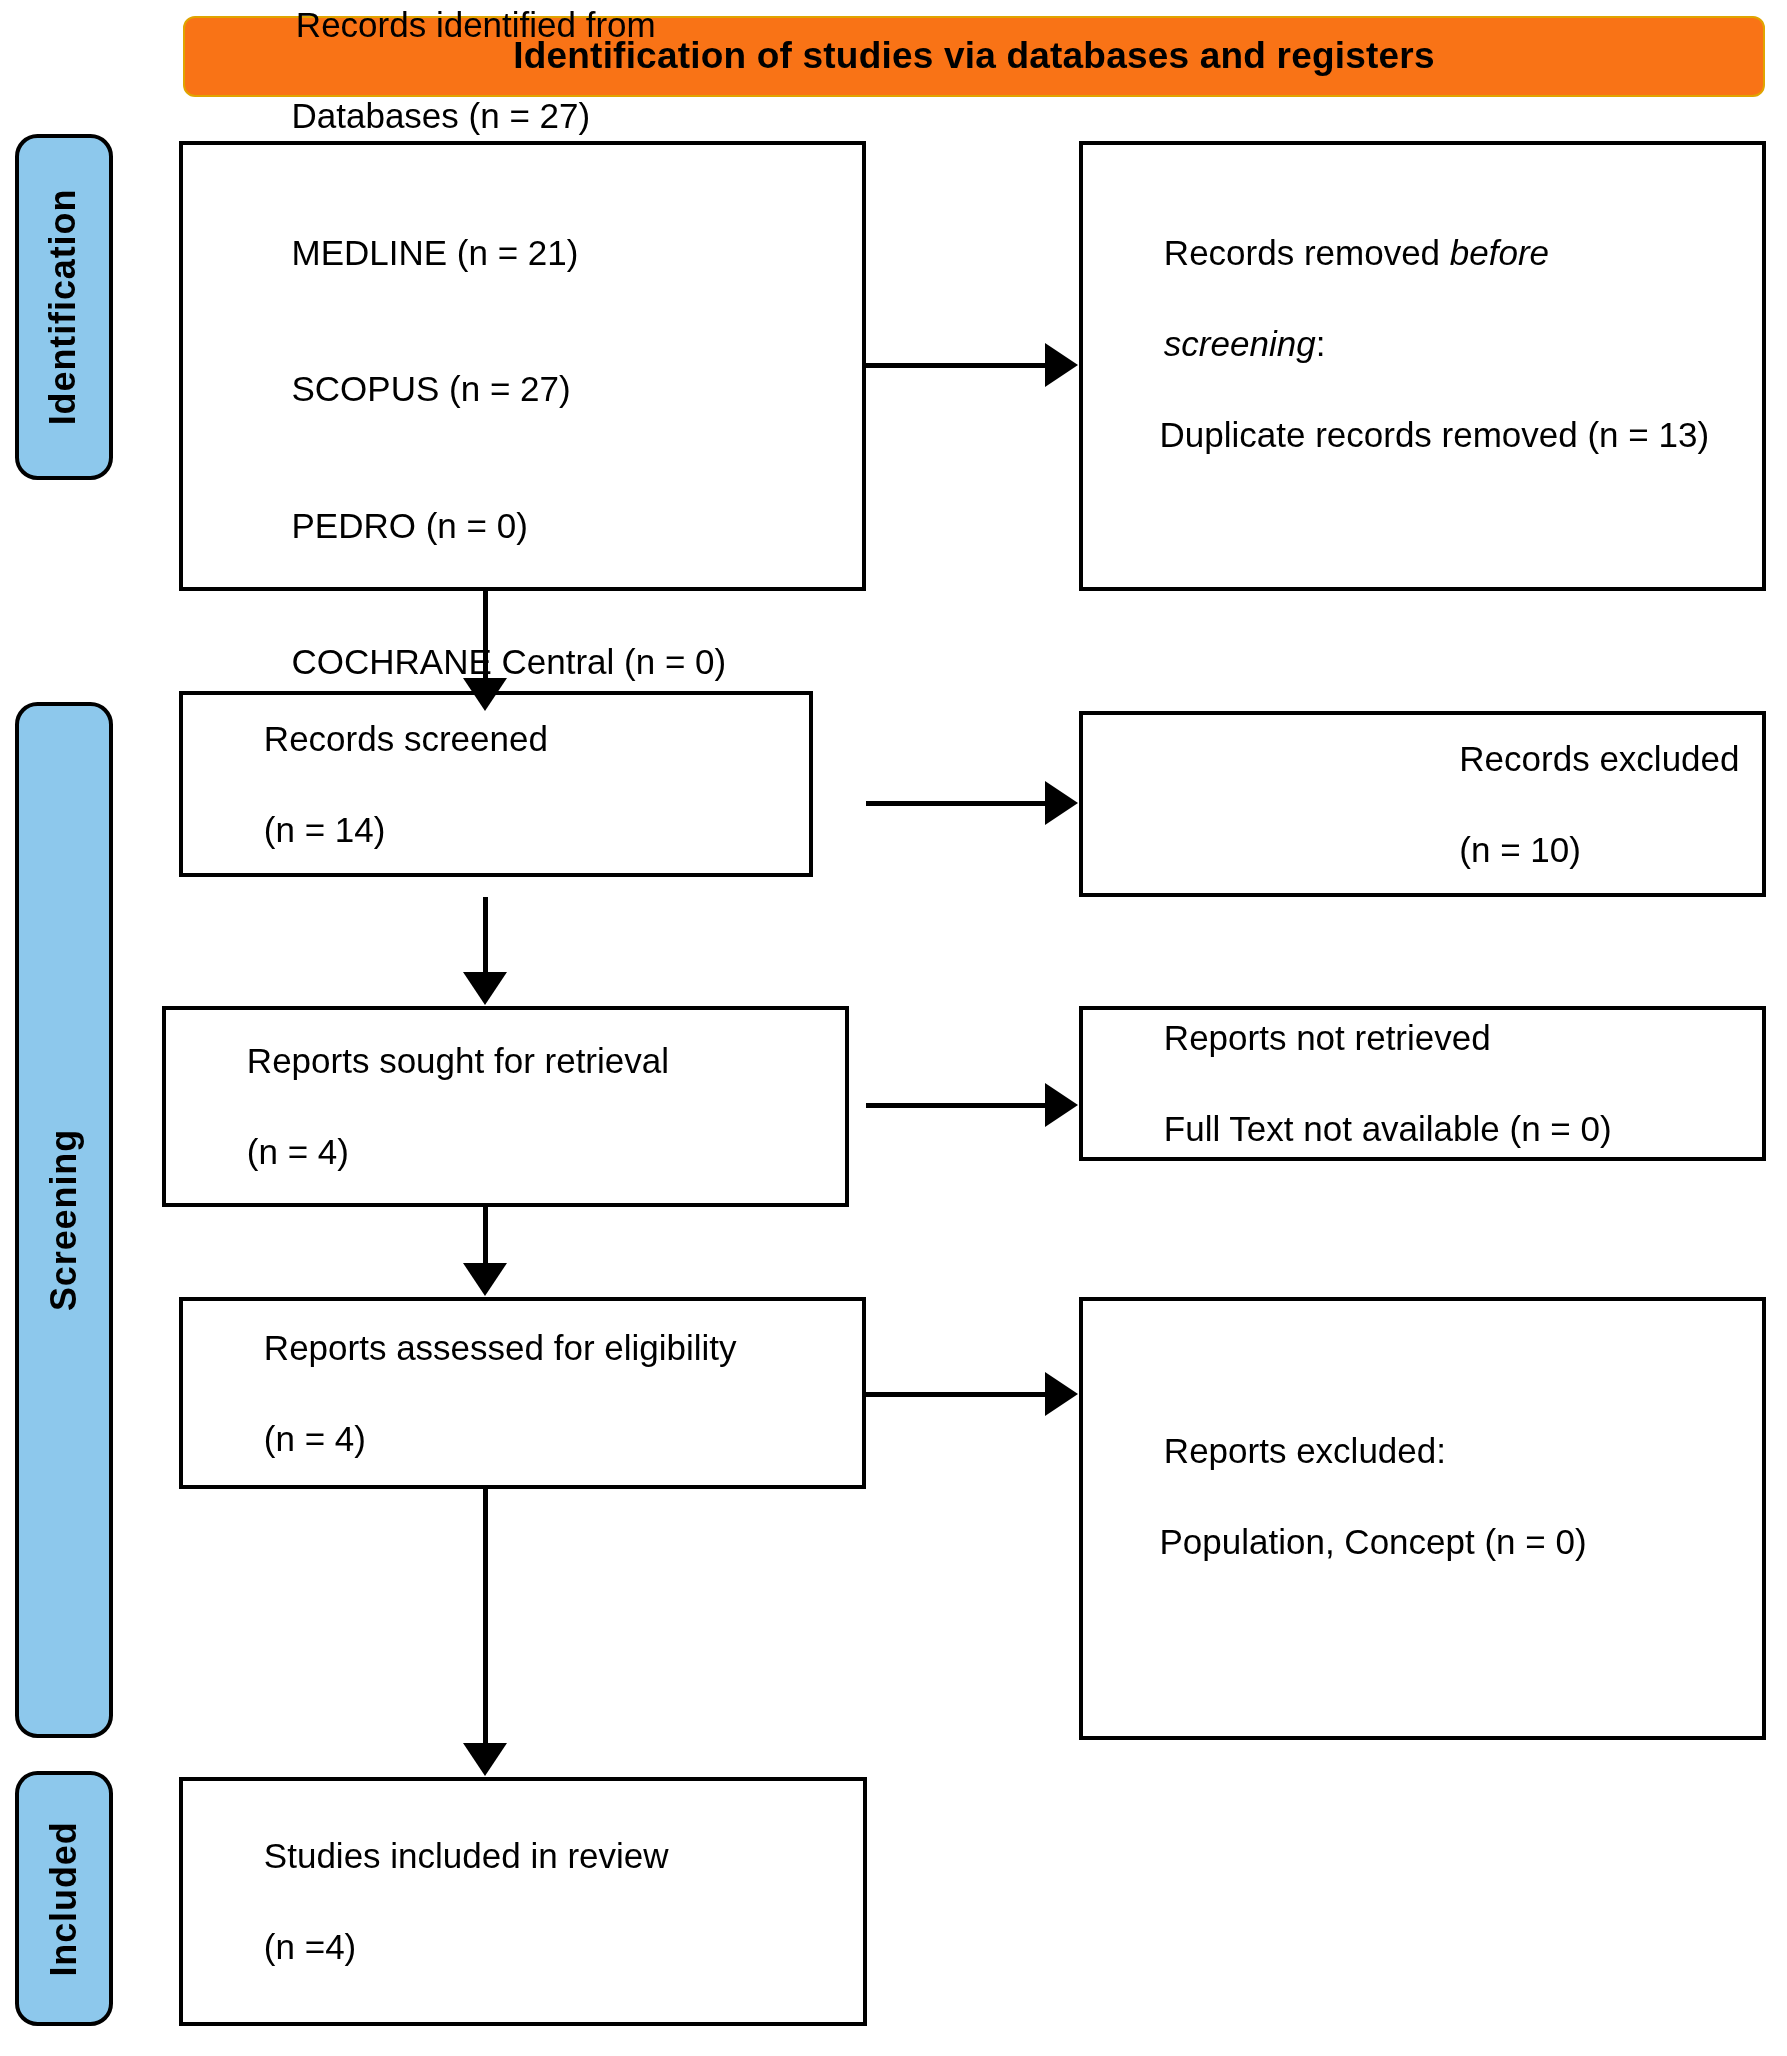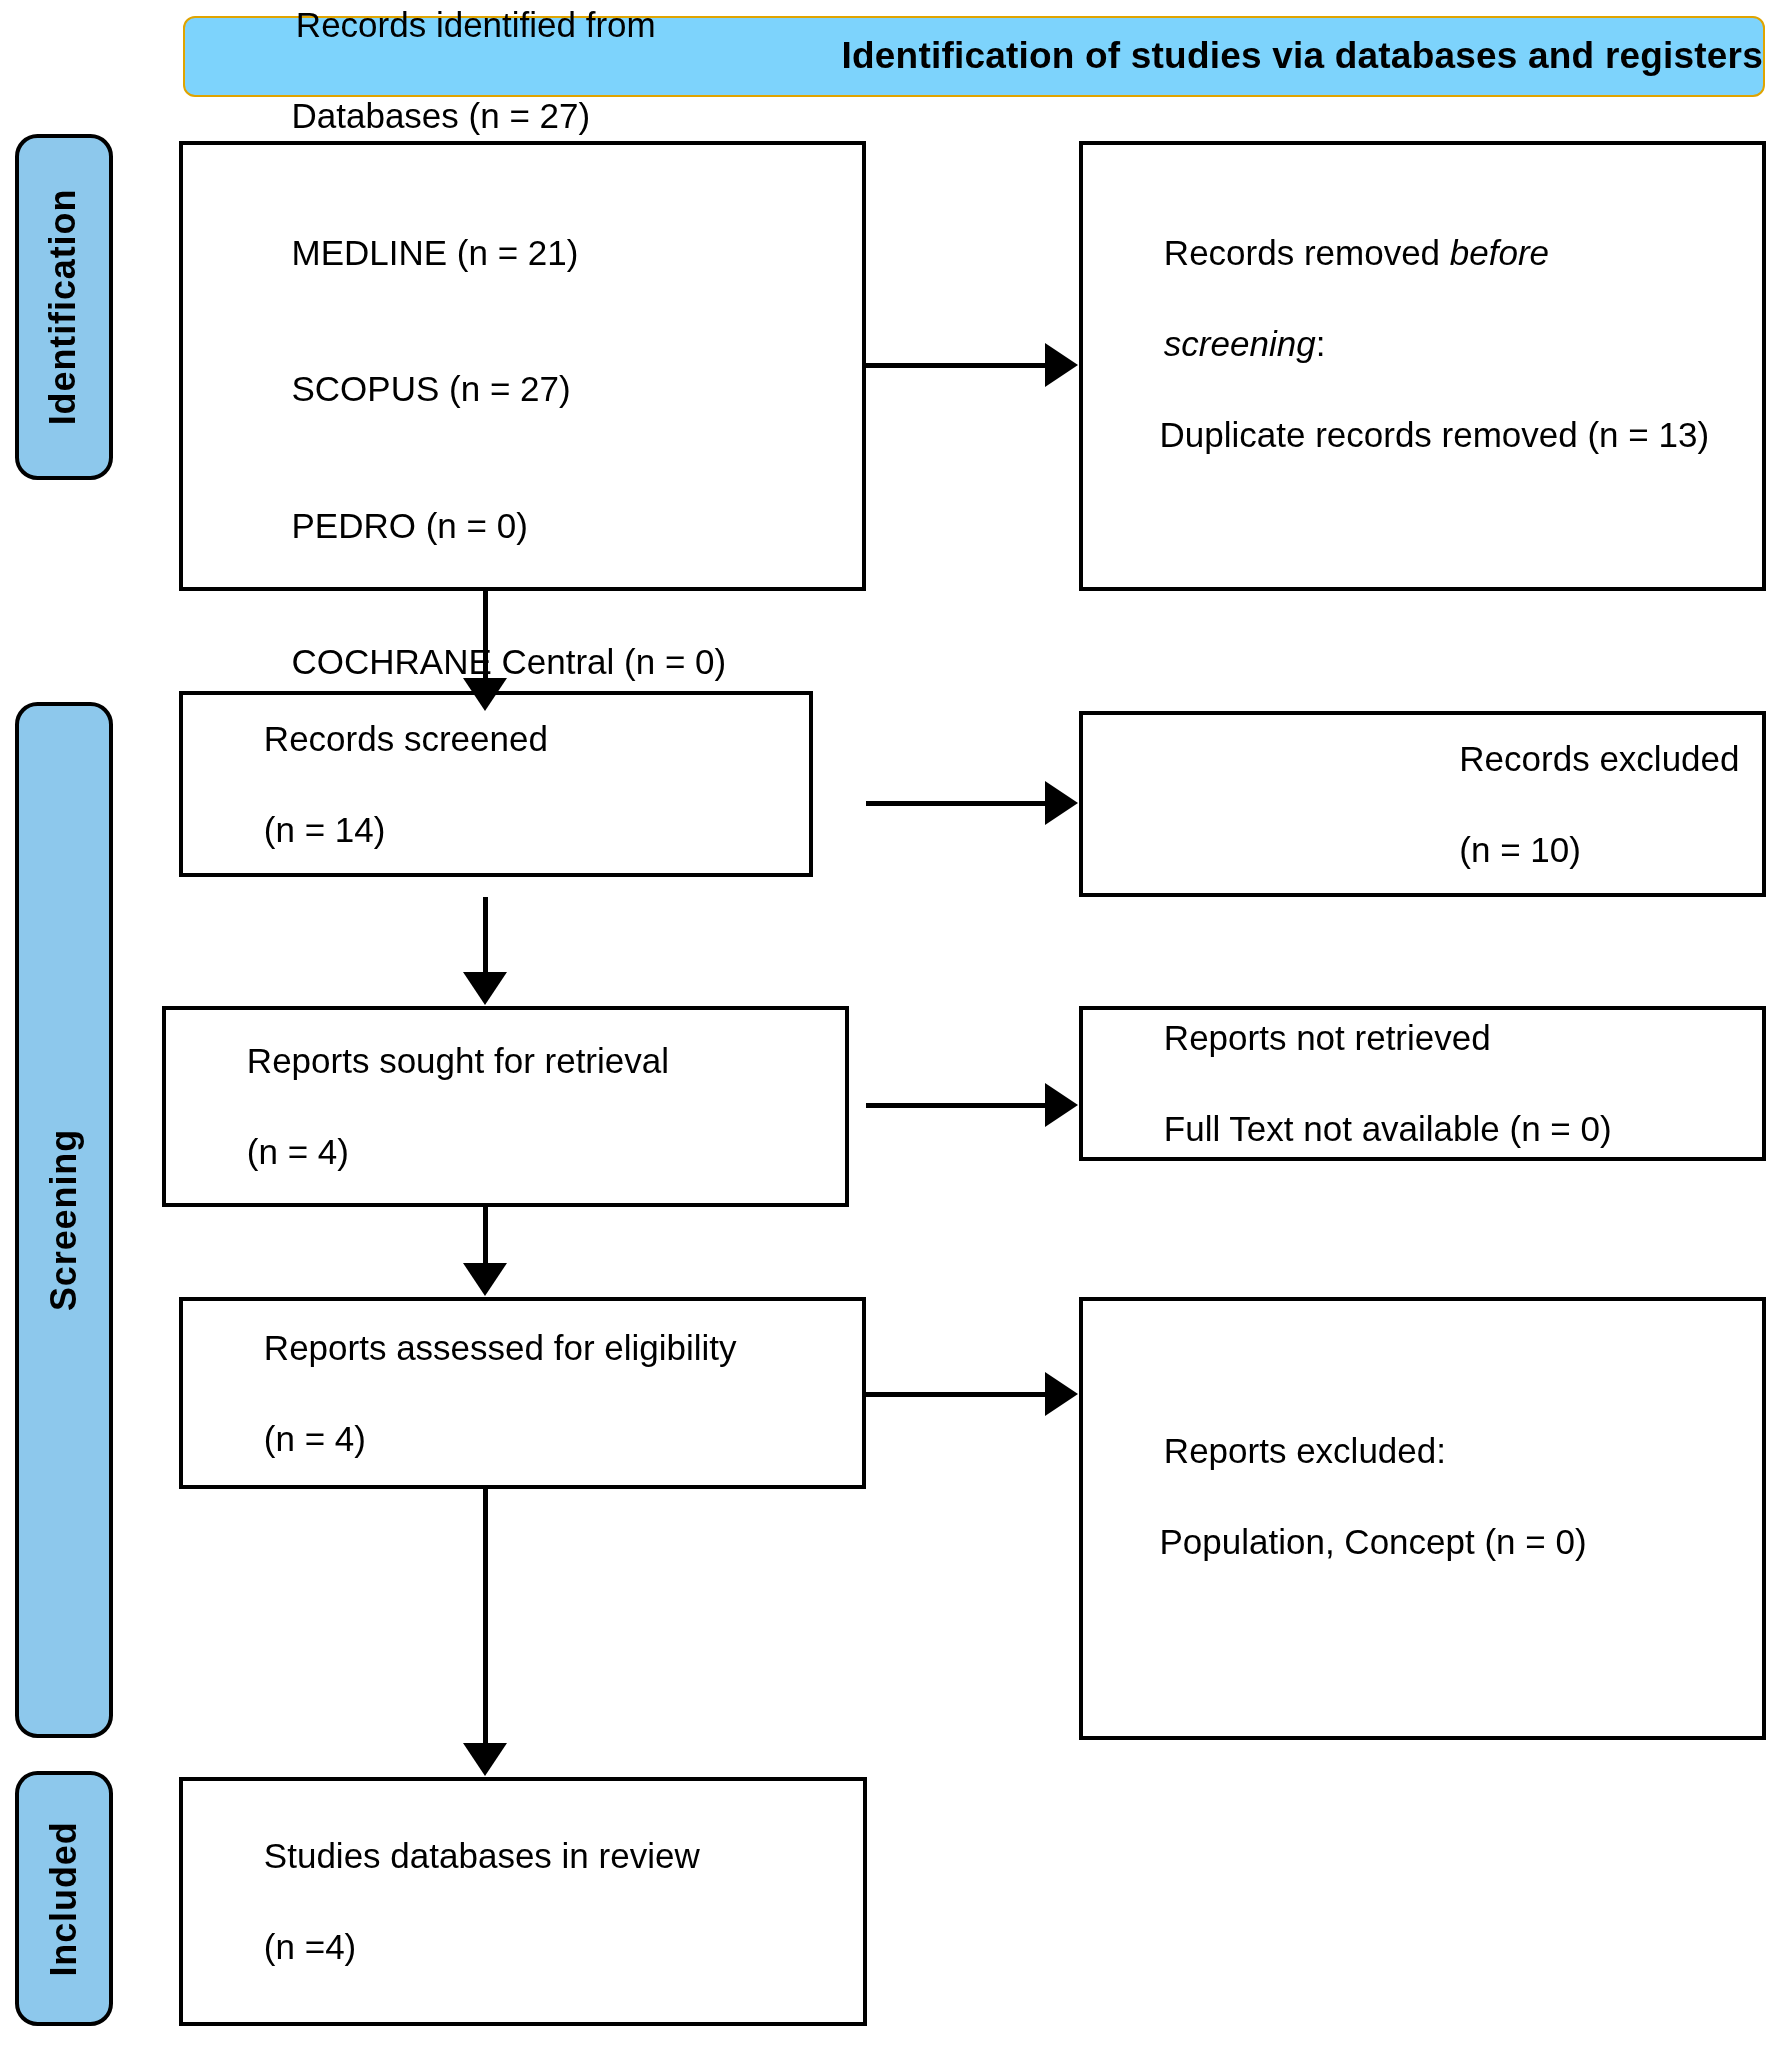--- a/index.html
+++ b/index.html
@@ -19,27 +19,27 @@
     overflow: hidden;
   }
 
   
   .header-bar {
     position: absolute;
     left: 183px;
     top: 15.6px;
     width: 1582px;
     height: 81px;
-    background: #7dd3fc;
+    background: #f97316;
     border: 2.6px solid #E0A400;
     border-radius: 12px;
     box-sizing: border-box;
     display: flex;
     align-items: center;
-    justify-content: flex-end;
+    justify-content: center;
   }
   .header-bar-text {
     font-size: 37px;
     font-weight: bold;
     color: #000000;
     letter-spacing: 0.2px;
     text-align: center;
     line-height: 1.1;
   }
 
@@ -228,21 +228,21 @@
 
   <div class="box" id="box-reportsexcluded">
     <div class="box-text">
       <span>Reports excluded:</span>
       <span class="indent-1">Population, Concept (n = 0)</span>
     </div>
   </div>
 
   <div class="box" id="box-included">
     <div class="box-text">
-      <span>Studies databases in review</span><br>
+      <span>Studies included in review</span><br>
       <span>(n =4)</span>
     </div>
   </div>
 
   <div class="conn-v" id="conn-v-1"></div>
   <div class="arrow-down" id="arrow-v-1"></div>
   <div class="conn-v" id="conn-v-2"></div>
   <div class="arrow-down" id="arrow-v-2"></div>
   <div class="conn-v" id="conn-v-3"></div>
   <div class="arrow-down" id="arrow-v-3"></div>

